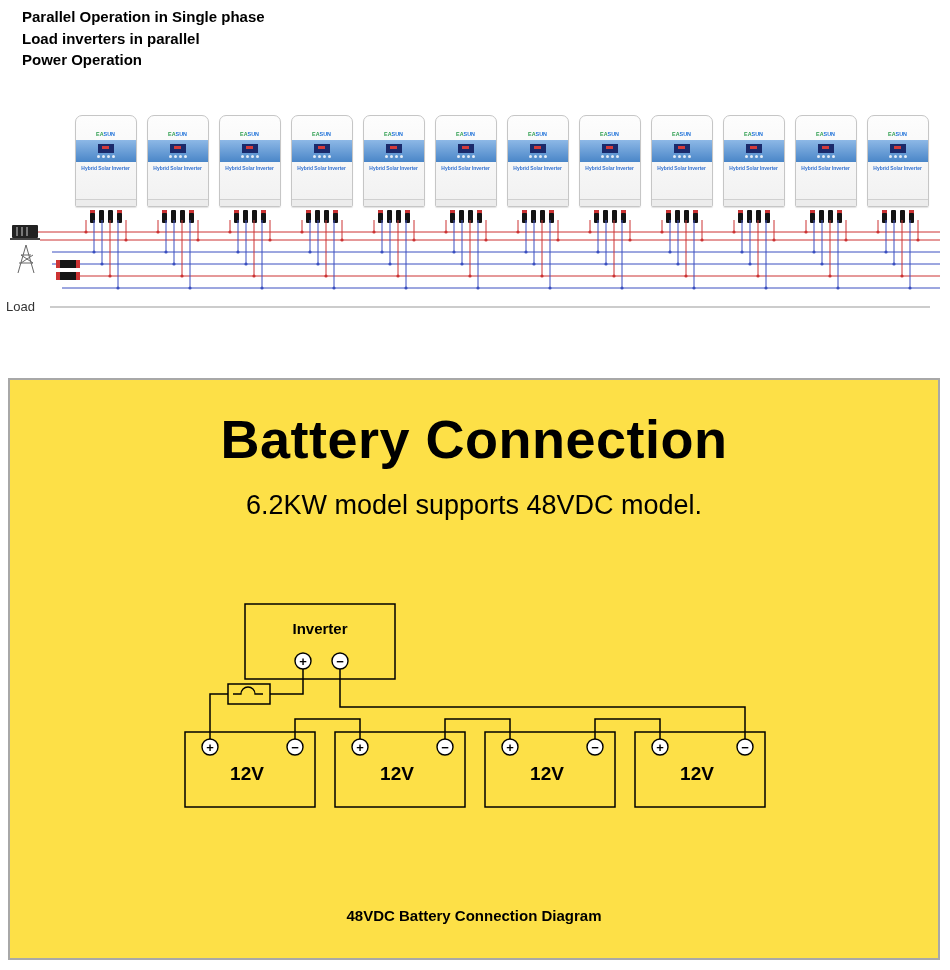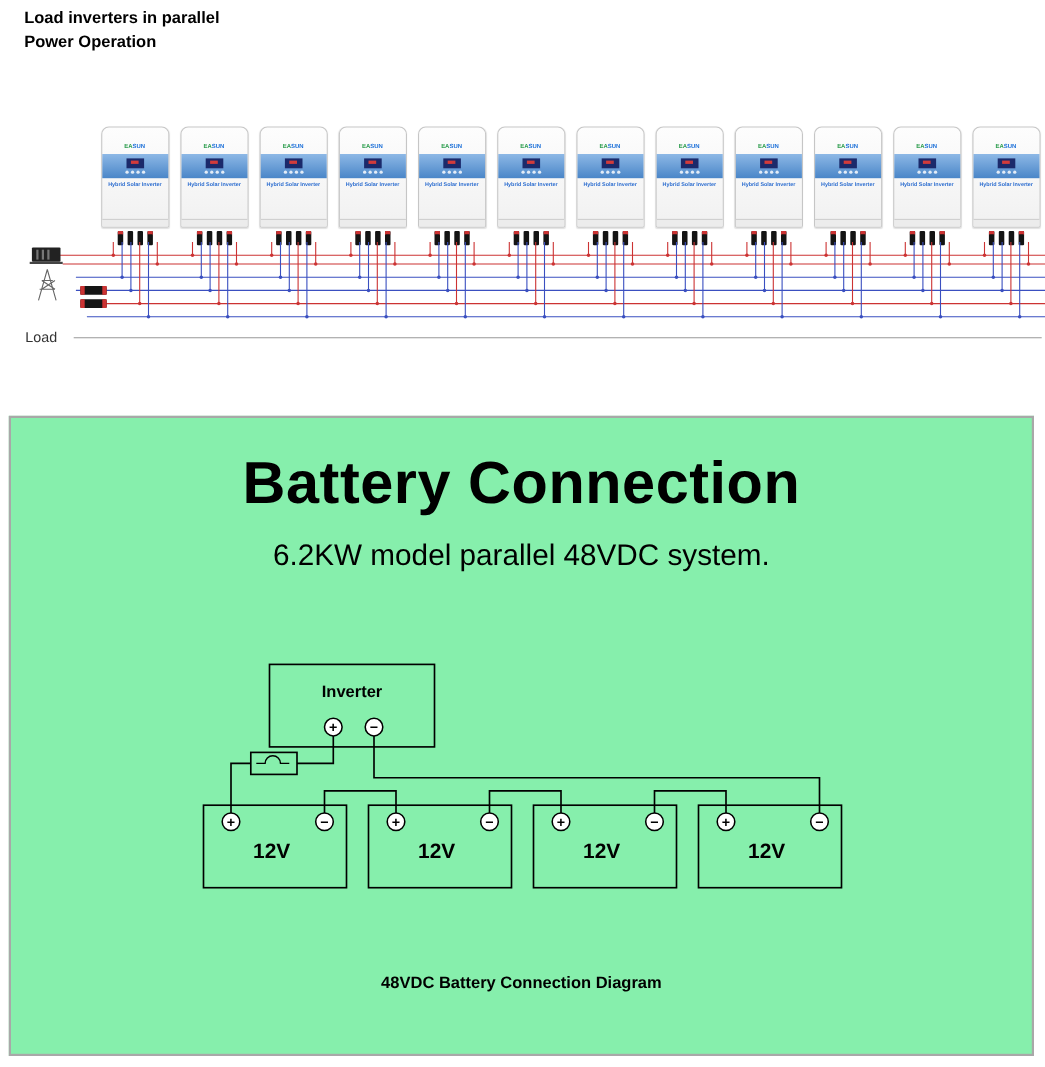--- a/index.html
+++ b/index.html
@@ -3,21 +3,21 @@
 <meta charset="utf-8">
 <style>
   html,body{margin:0;padding:0;}
   body{
     width:950px;height:970px;position:relative;overflow:hidden;
     background:#fff;font-family:"Liberation Sans",sans-serif;color:#000;
   }
   
   .header{position:absolute;top:6px;left:22px;font-weight:bold;font-size:15px;line-height:21.5px;}
   
-  .inverter-figure{position:absolute;top:115px;left:17px;width:826px;height:215px;}
+  .inverter-figure{position:absolute;top:115px;left:0;width:826px;height:215px;}
   .inverter-row{position:absolute;top:0;left:75px;display:flex;gap:10px;}
   .inverter{
     width:62px;height:92px;box-sizing:border-box;position:relative;
     border:1px solid #c6c6c6;border-radius:7px 7px 2px 2px;
     background:linear-gradient(180deg,#fdfdfd,#f1f1f1);
     display:flex;flex-direction:column;align-items:center;
     box-shadow:0 1px 1px rgba(0,0,0,.12);
   }
   .inv-logo{margin-top:15px;font-size:6px;font-weight:bold;line-height:6px;transform:scale(.9);white-space:nowrap;}
   .inv-logo .g{color:#2e9e4f;} .inv-logo .b{color:#1b6fd8;}
@@ -33,34 +33,35 @@
   .inv-label{margin-top:3px;font-size:6px;font-weight:bold;color:#2f6fd0;white-space:nowrap;transform:scale(.82);}
   .inv-base{margin-top:auto;width:100%;height:6px;background:#ececec;border-top:1px solid #d0d0d0;}
   .inv-ports{position:absolute;top:94px;left:50%;transform:translateX(-50%);display:flex;gap:4px;}
   .port{width:5px;height:13px;background:#141414;border-radius:1px;display:block;}
   .port.cap{box-shadow:inset 0 3px 0 #c33;}
   .wires-svg{position:absolute;top:100px;left:0;}
   .wires-svg text{font-size:13px;fill:#333;}
   
   .battery-section{
     position:absolute;top:378px;left:8px;width:932px;height:582px;box-sizing:border-box;
-    border:2px solid #a8a8a8;background:#86efac;text-align:center;
+    border:2px solid #a8a8a8;background:#fde047;text-align:center;
   }
   .battery-title{margin:28px 0 0;font-size:54px;line-height:62px;font-weight:bold;letter-spacing:.5px;}
   .battery-subtitle{margin:20px 0 0;font-size:27px;line-height:31px;}
   .battery-diagram{display:block;margin:68px auto 0;}
   .battery-diagram .inv-title{font-size:15px;font-weight:bold;text-anchor:middle;fill:#000;}
   .battery-diagram .term{font-size:13px;font-weight:bold;text-anchor:middle;fill:#000;}
   .battery-diagram .batt-label{font-size:19px;font-weight:bold;text-anchor:middle;fill:#000;}
-  .caption{margin-top:6px;font-size:15px;font-weight:bold;}
+  .caption{margin-top:28px;font-size:15px;font-weight:bold;}
 </style>
 </head>
 <body>
 
 <div class="header">
+  <div>Parallel Operation in Single phase</div>
   <div>Load inverters in parallel</div>
   <div>Power Operation</div>
 </div>
 
 <div class="inverter-figure">
 
   <div class="inverter-row">
     <div class="inverter">
       <div class="inv-logo"><span class="g">EA</span><span class="b">SUN</span></div>
       <div class="inv-band">
@@ -363,21 +364,21 @@
       <rect x="56" y="57" width="24" height="8" rx="1.5" fill="#151515"></rect>
       <rect x="56" y="57" width="4" height="8" fill="#c33"></rect>
       <rect x="76" y="57" width="4" height="8" fill="#c33"></rect>
     </g>
     <text x="6" y="96">Load</text>
   </svg>
 </div>
 
 <section class="battery-section">
   <h1 class="battery-title">Battery Connection</h1>
-  <p class="battery-subtitle">6.2KW model parallel 48VDC system.</p>
+  <p class="battery-subtitle">6.2KW model supports 48VDC model.</p>
 
   <svg class="battery-diagram" width="928" height="290" viewBox="0 0 928 290">
     <g stroke="#000" stroke-width="1.5" fill="none">
 
       <rect x="235" y="15" width="150" height="75"></rect>
 
       <path d="M293,80 V105 H260"></path>
       <rect x="218" y="95" width="42" height="20"></rect>
       <path d="M223,105 h8 a7,7 0 0 1 14,0 h8" stroke-width="1.3"></path>
       <path d="M218,105 H200 V150"></path>

